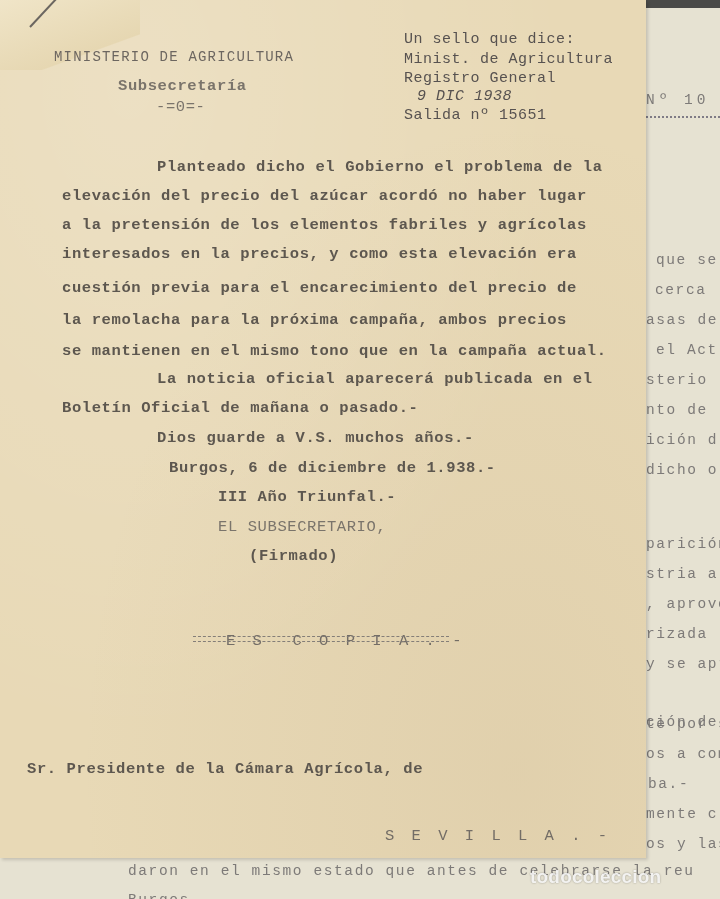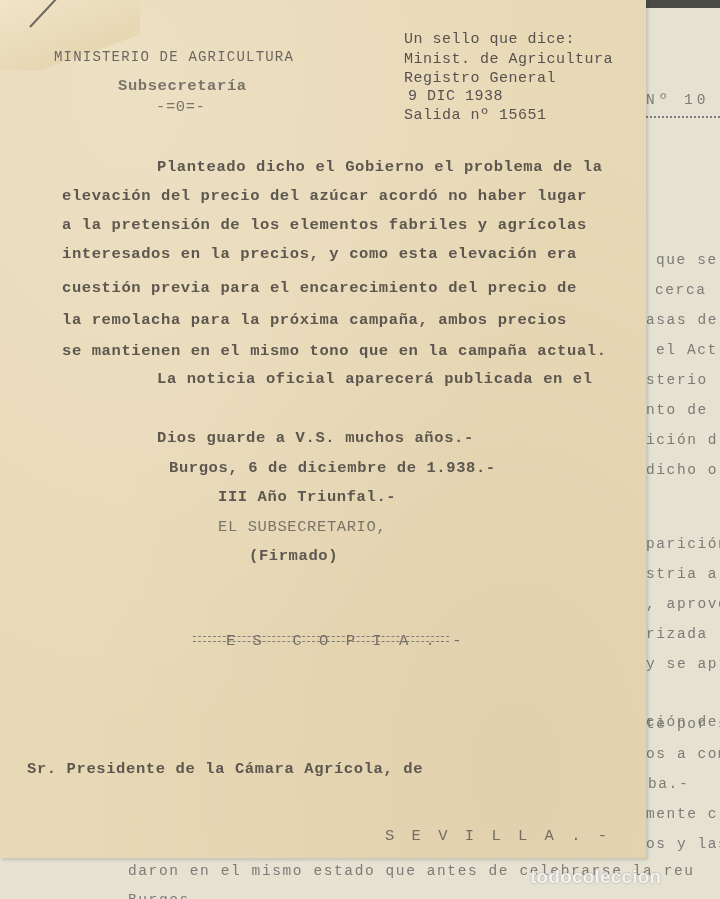--- a/index.html
+++ b/index.html
@@ -145,32 +145,33 @@
   <div class="fold"></div>
   <div class="staple"></div>
 
   <div class="tx header" style="left:54px;top:49px;">MINISTERIO DE AGRICULTURA</div>
   <div class="tx light" style="left:118px;top:77px;font-weight:bold;">Subsecretaría</div>
   <div class="tx light" style="left:156px;top:98px;">-=0=-</div>
 
   <div class="tx stamp" style="left:404px;top:31px;">Un sello que dice:</div>
   <div class="tx stamp" style="left:404px;top:51px;">Minist. de Agricultura</div>
   <div class="tx stamp" style="left:404px;top:70px;">Registro General</div>
-  <div class="tx stamp" style="left:408px;top:88px;font-weight:normal;">9 DIC 1938</div>
+  <div class="tx stamp" style="left:417px;top:88px;font-weight:normal;font-style:italic;">9 DIC 1938</div>
   <div class="tx stamp" style="left:404px;top:107px;">Salida nº 15651</div>
 
   <div class="tx" style="left:157px;top:158px;">Planteado dicho el Gobierno el problema de la</div>
   <div class="tx" style="left:62px;top:187px;">elevación del precio del azúcar acordó no haber lugar</div>
   <div class="tx" style="left:62px;top:216px;">a la pretensión de los elementos fabriles y agrícolas</div>
   <div class="tx" style="left:62px;top:245px;">interesados en la precios, y como esta elevación era</div>
   <div class="tx" style="left:62px;top:279px;">cuestión previa para el encarecimiento del precio de</div>
   <div class="tx" style="left:62px;top:311px;">la remolacha para la próxima campaña, ambos precios</div>
   <div class="tx" style="left:62px;top:342px;">se mantienen en el mismo tono que en la campaña actual.</div>
 
   <div class="tx" style="left:157px;top:370px;">La noticia oficial aparecerá publicada en el</div>
+  <div class="tx" style="left:62px;top:399px;">Boletín Oficial de mañana o pasado.-</div>
 
   <div class="tx" style="left:157px;top:429px;">Dios guarde a V.S. muchos años.-</div>
   <div class="tx" style="left:157px;top:459px;margin-left:12px;">Burgos, 6 de diciembre de 1.938.-</div>
   <div class="tx" style="left:218px;top:488px;">III Año Triunfal.-</div>
   <div class="tx light" style="left:218px;top:518px;">EL SUBSECRETARIO,</div>
   <div class="tx" style="left:249px;top:547px;">(Firmado)</div>
 
   <div class="tx spaced" style="left:226px;top:608px;letter-spacing:4px;">E S  C O P I A . -</div>
   <div class="rule-eq"></div>
 

